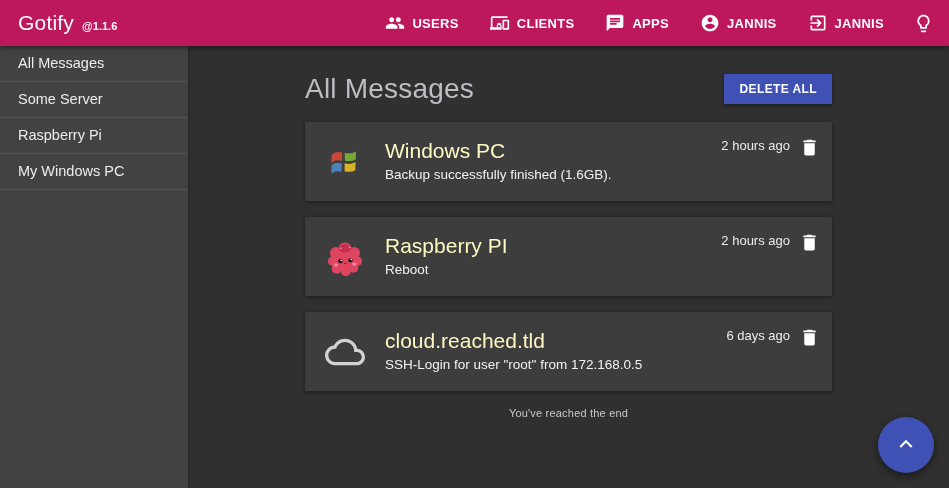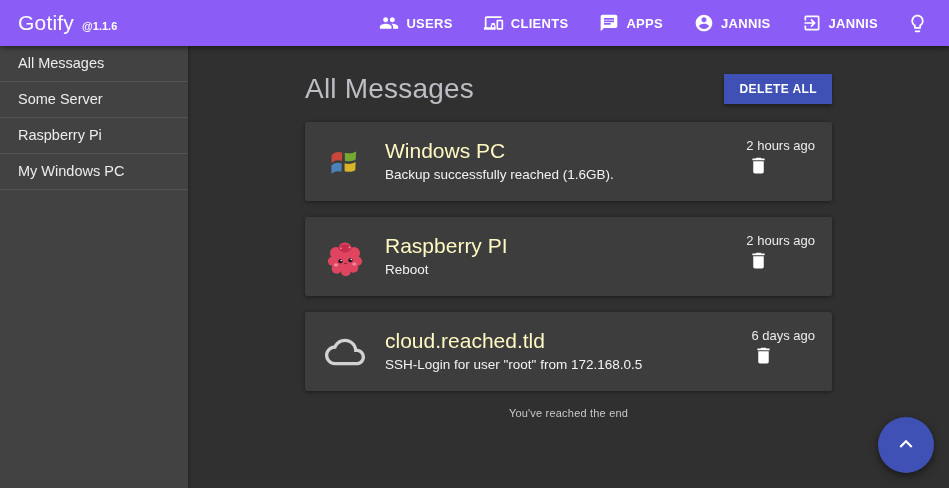--- a/index.html
+++ b/index.html
@@ -8,23 +8,23 @@
     position: relative;
     font-family: "Liberation Sans", sans-serif;
     background: #303030;
     overflow: hidden;
     color: #fff;
   }
 
   
   .appbar {
     position: absolute; top: 0; left: 0; right: 0; height: 46px;
-    background: #8b5cf6;
+    background: #be185d;
     display: flex; align-items: center;
-    padding: 0 14px 0 18px;
+    padding: 0 8px 0 18px;
     box-shadow: 0 2px 5px rgba(0,0,0,.45);
     z-index: 30;
   }
   .brand { display: flex; align-items: baseline; gap: 8px; color: #fff; }
   .brand-name { font-size: 21px; font-weight: 400; letter-spacing: .2px; }
   .brand-version { font-size: 11px; font-weight: bold; }
   .nav { margin-left: auto; display: flex; align-items: center; }
   .nav-btn {
     display: flex; align-items: center; gap: 7px;
     background: none; border: none; color: #fff;
@@ -65,21 +65,21 @@
     background: #3d3d3d; border-radius: 2px;
     box-shadow: 0 1px 4px rgba(0,0,0,.45);
     height: 79px; display: flex;
     margin-bottom: 16px;
   }
   .card-img { flex: none; width: 40px; height: 40px; align-self: center; margin: 0 20px; }
   .card-img svg { display: block; }
   .card-text { flex: 1; min-width: 0; align-self: center; padding-bottom: 2px; }
   .card-title { font-size: 21px; font-weight: 400; color: #fef9c3; line-height: 1.15; }
   .card-body { font-size: 13.5px; color: #f2f2f2; margin-top: 4px; }
-  .card-meta { display: flex; align-items: flex-start; padding: 13px 10px 0 0; flex-direction: column; }
+  .card-meta { display: flex; align-items: flex-start; padding: 13px 10px 0 0; }
   .card-time { font-size: 13px; font-weight: 500; color: #ececec; padding-top: 3px; margin-right: 7px; white-space: nowrap; }
   .trash-btn { background: none; border: none; padding: 2px; cursor: pointer; line-height: 0; }
 
   .end-text { text-align: center; font-size: 11px; color: #c9c9c9; margin-top: 9px; letter-spacing: .2px; }
 
   .fab {
     position: absolute; right: 15px; bottom: 15px;
     width: 56px; height: 56px; border-radius: 50%;
     background: #3f51b5; border: none; cursor: pointer;
     display: flex; align-items: center; justify-content: center;
@@ -168,21 +168,21 @@
             <g transform="rotate(-4 24 24)">
               <path fill="#c7473a" d="M8.5 14.5 C13 10.5 17 10.8 21.5 12.5 L20.5 22.5 C16 20.8 12 21 7.8 24 Z"></path>
               <path fill="#76a832" d="M24.5 12.8 C29 14.6 33.5 14.3 38.2 12.3 L37 22 C33 24 28.8 24 24 22.4 Z"></path>
               <path fill="#4d82b8" d="M7.4 27 C11.5 24 15.5 23.8 20 25.5 L19 35.5 C15 33.8 11 34 6.8 37 Z"></path>
               <path fill="#d8b229" d="M23.4 25.4 C28 27.2 32.5 27 36.8 25 L35.6 34.8 C31.5 36.7 27.5 36.6 22.8 35 Z"></path>
             </g>
           </svg>
         </div>
         <div class="card-text">
           <div class="card-title">Windows PC</div>
-          <div class="card-body">Backup successfully reached (1.6GB).</div>
+          <div class="card-body">Backup successfully finished (1.6GB).</div>
         </div>
         <div class="card-meta">
           <span class="card-time">2 hours ago</span>
           <button class="trash-btn">
             <span>
               <svg viewBox="0 0 24 24" width="21" height="21" fill="#fff">
                   <path d="M6 19c0 1.1.9 2 2 2h8c1.1 0 2-.9 2-2V7H6v12zM19 4h-3.5l-1-1h-5l-1 1H5v2h14V4z"></path>
                 </svg>
             </span>
           </button>

